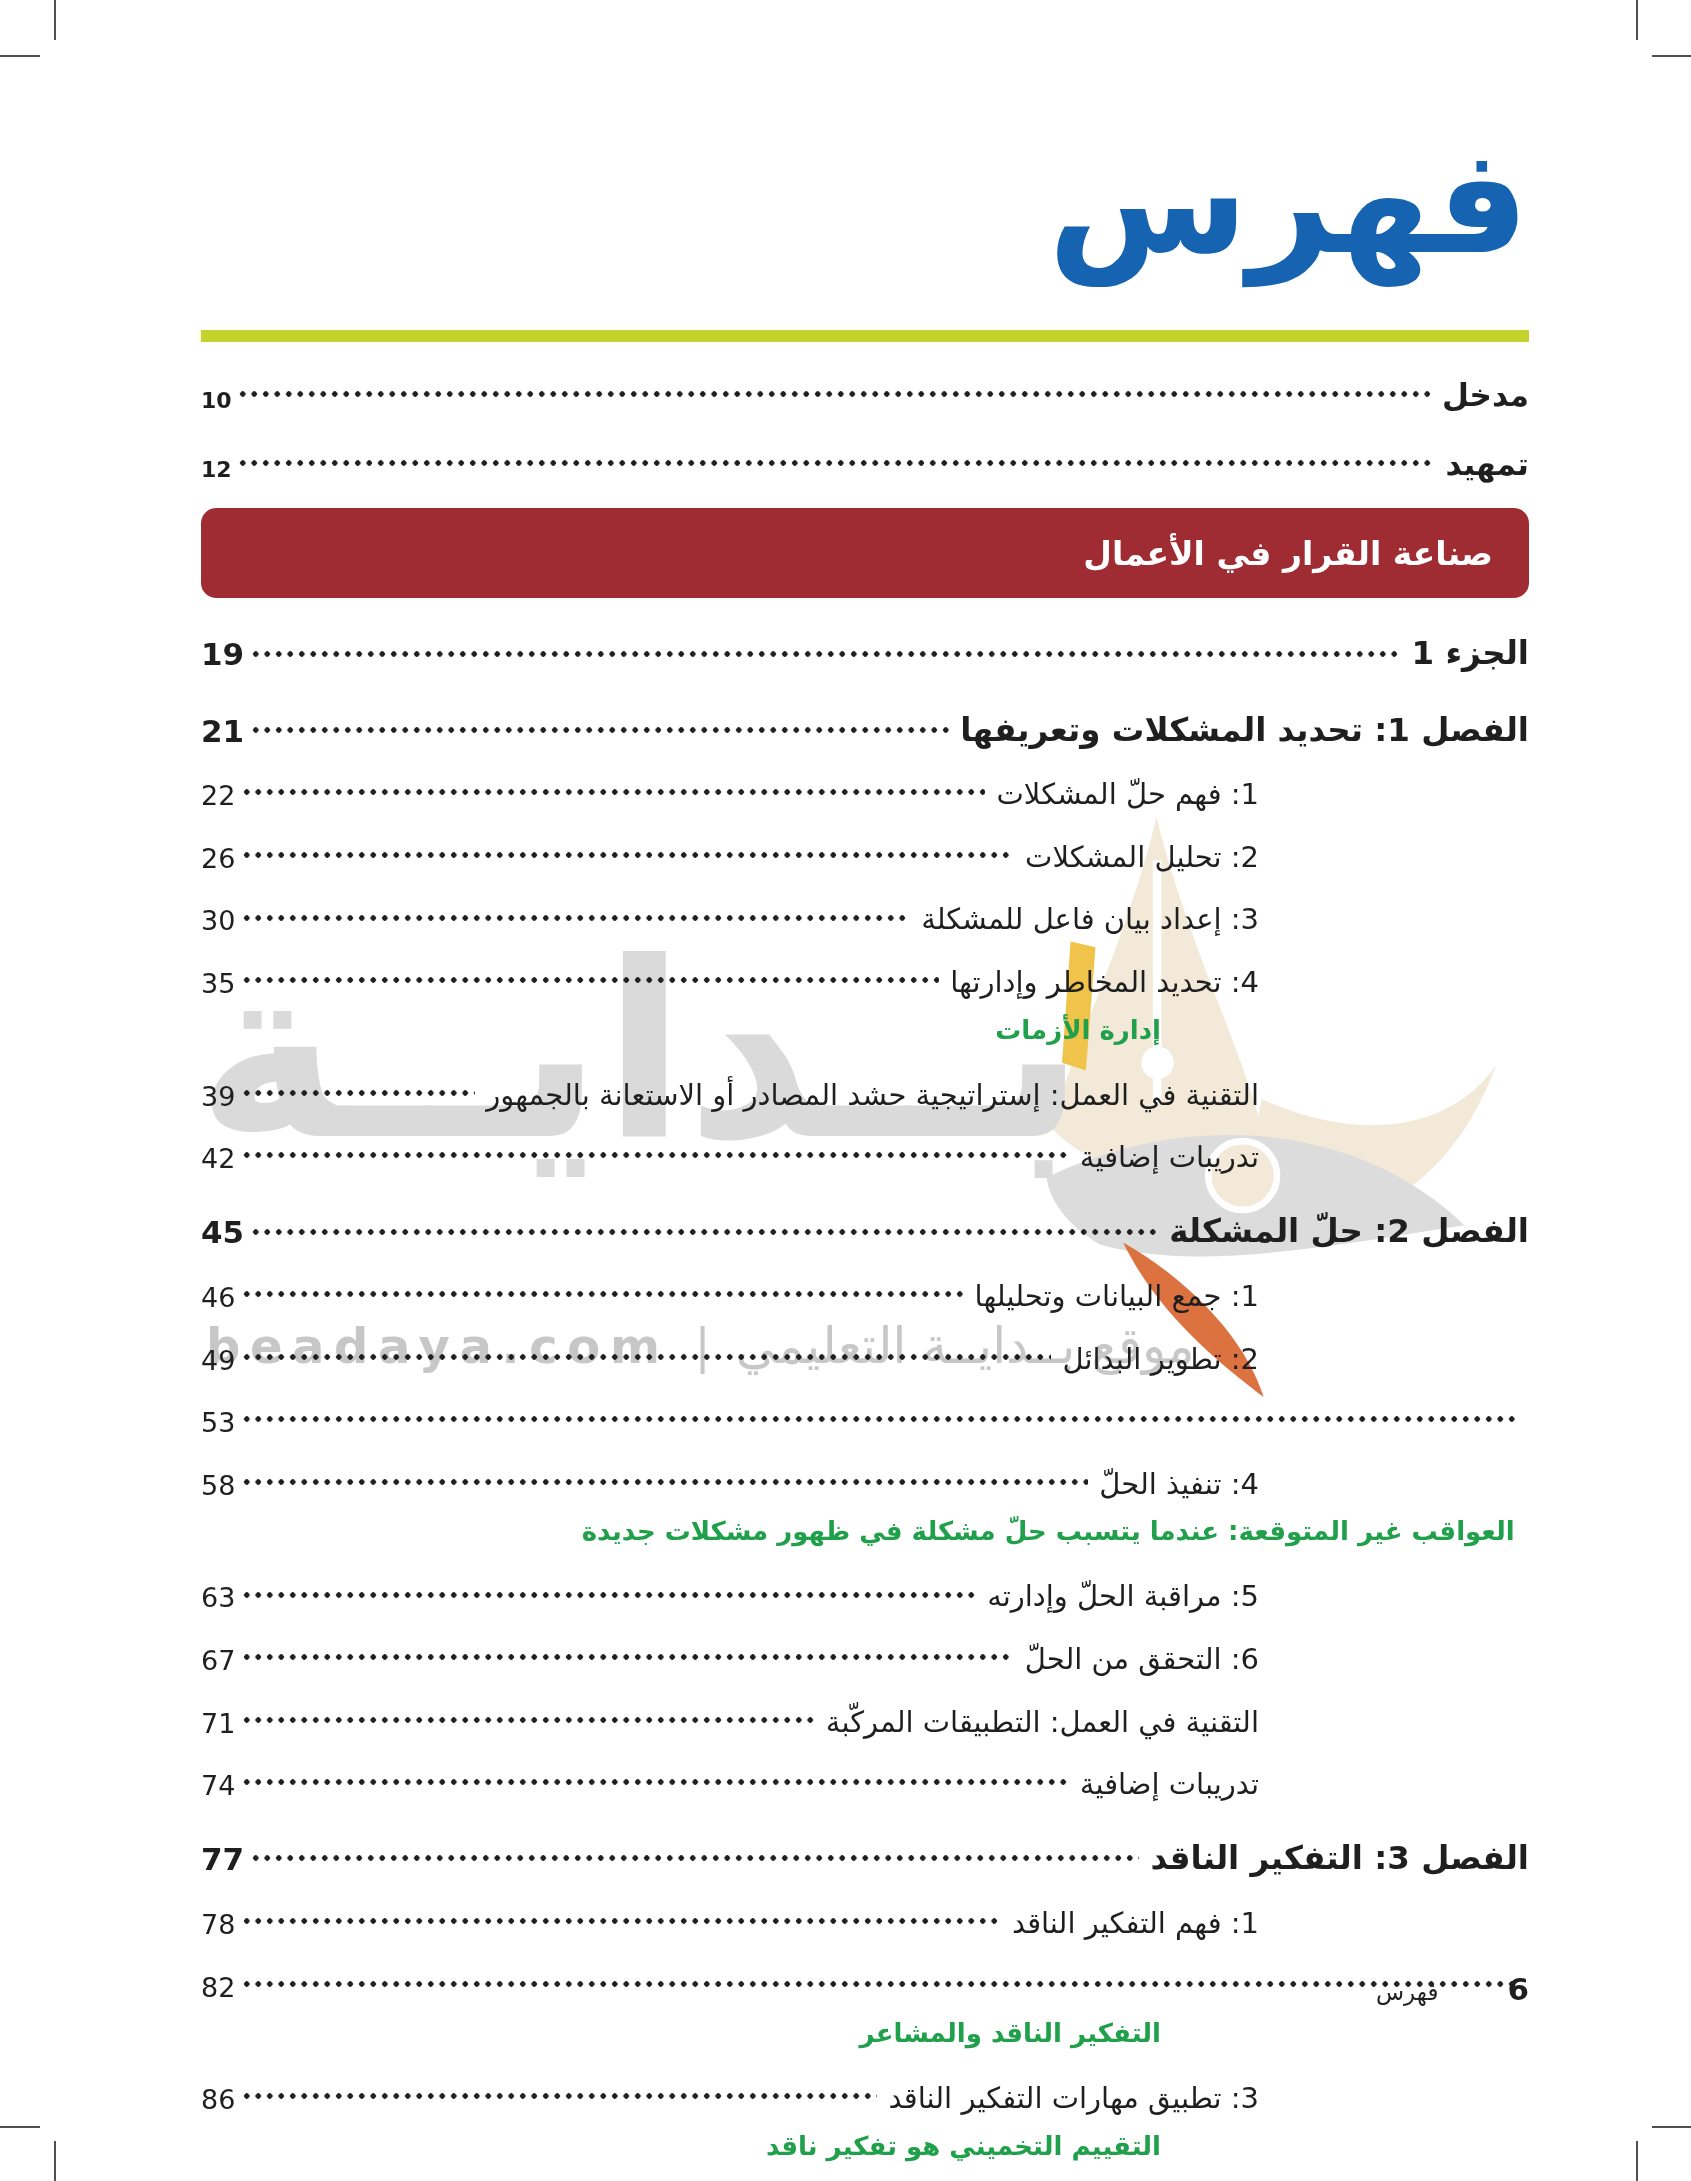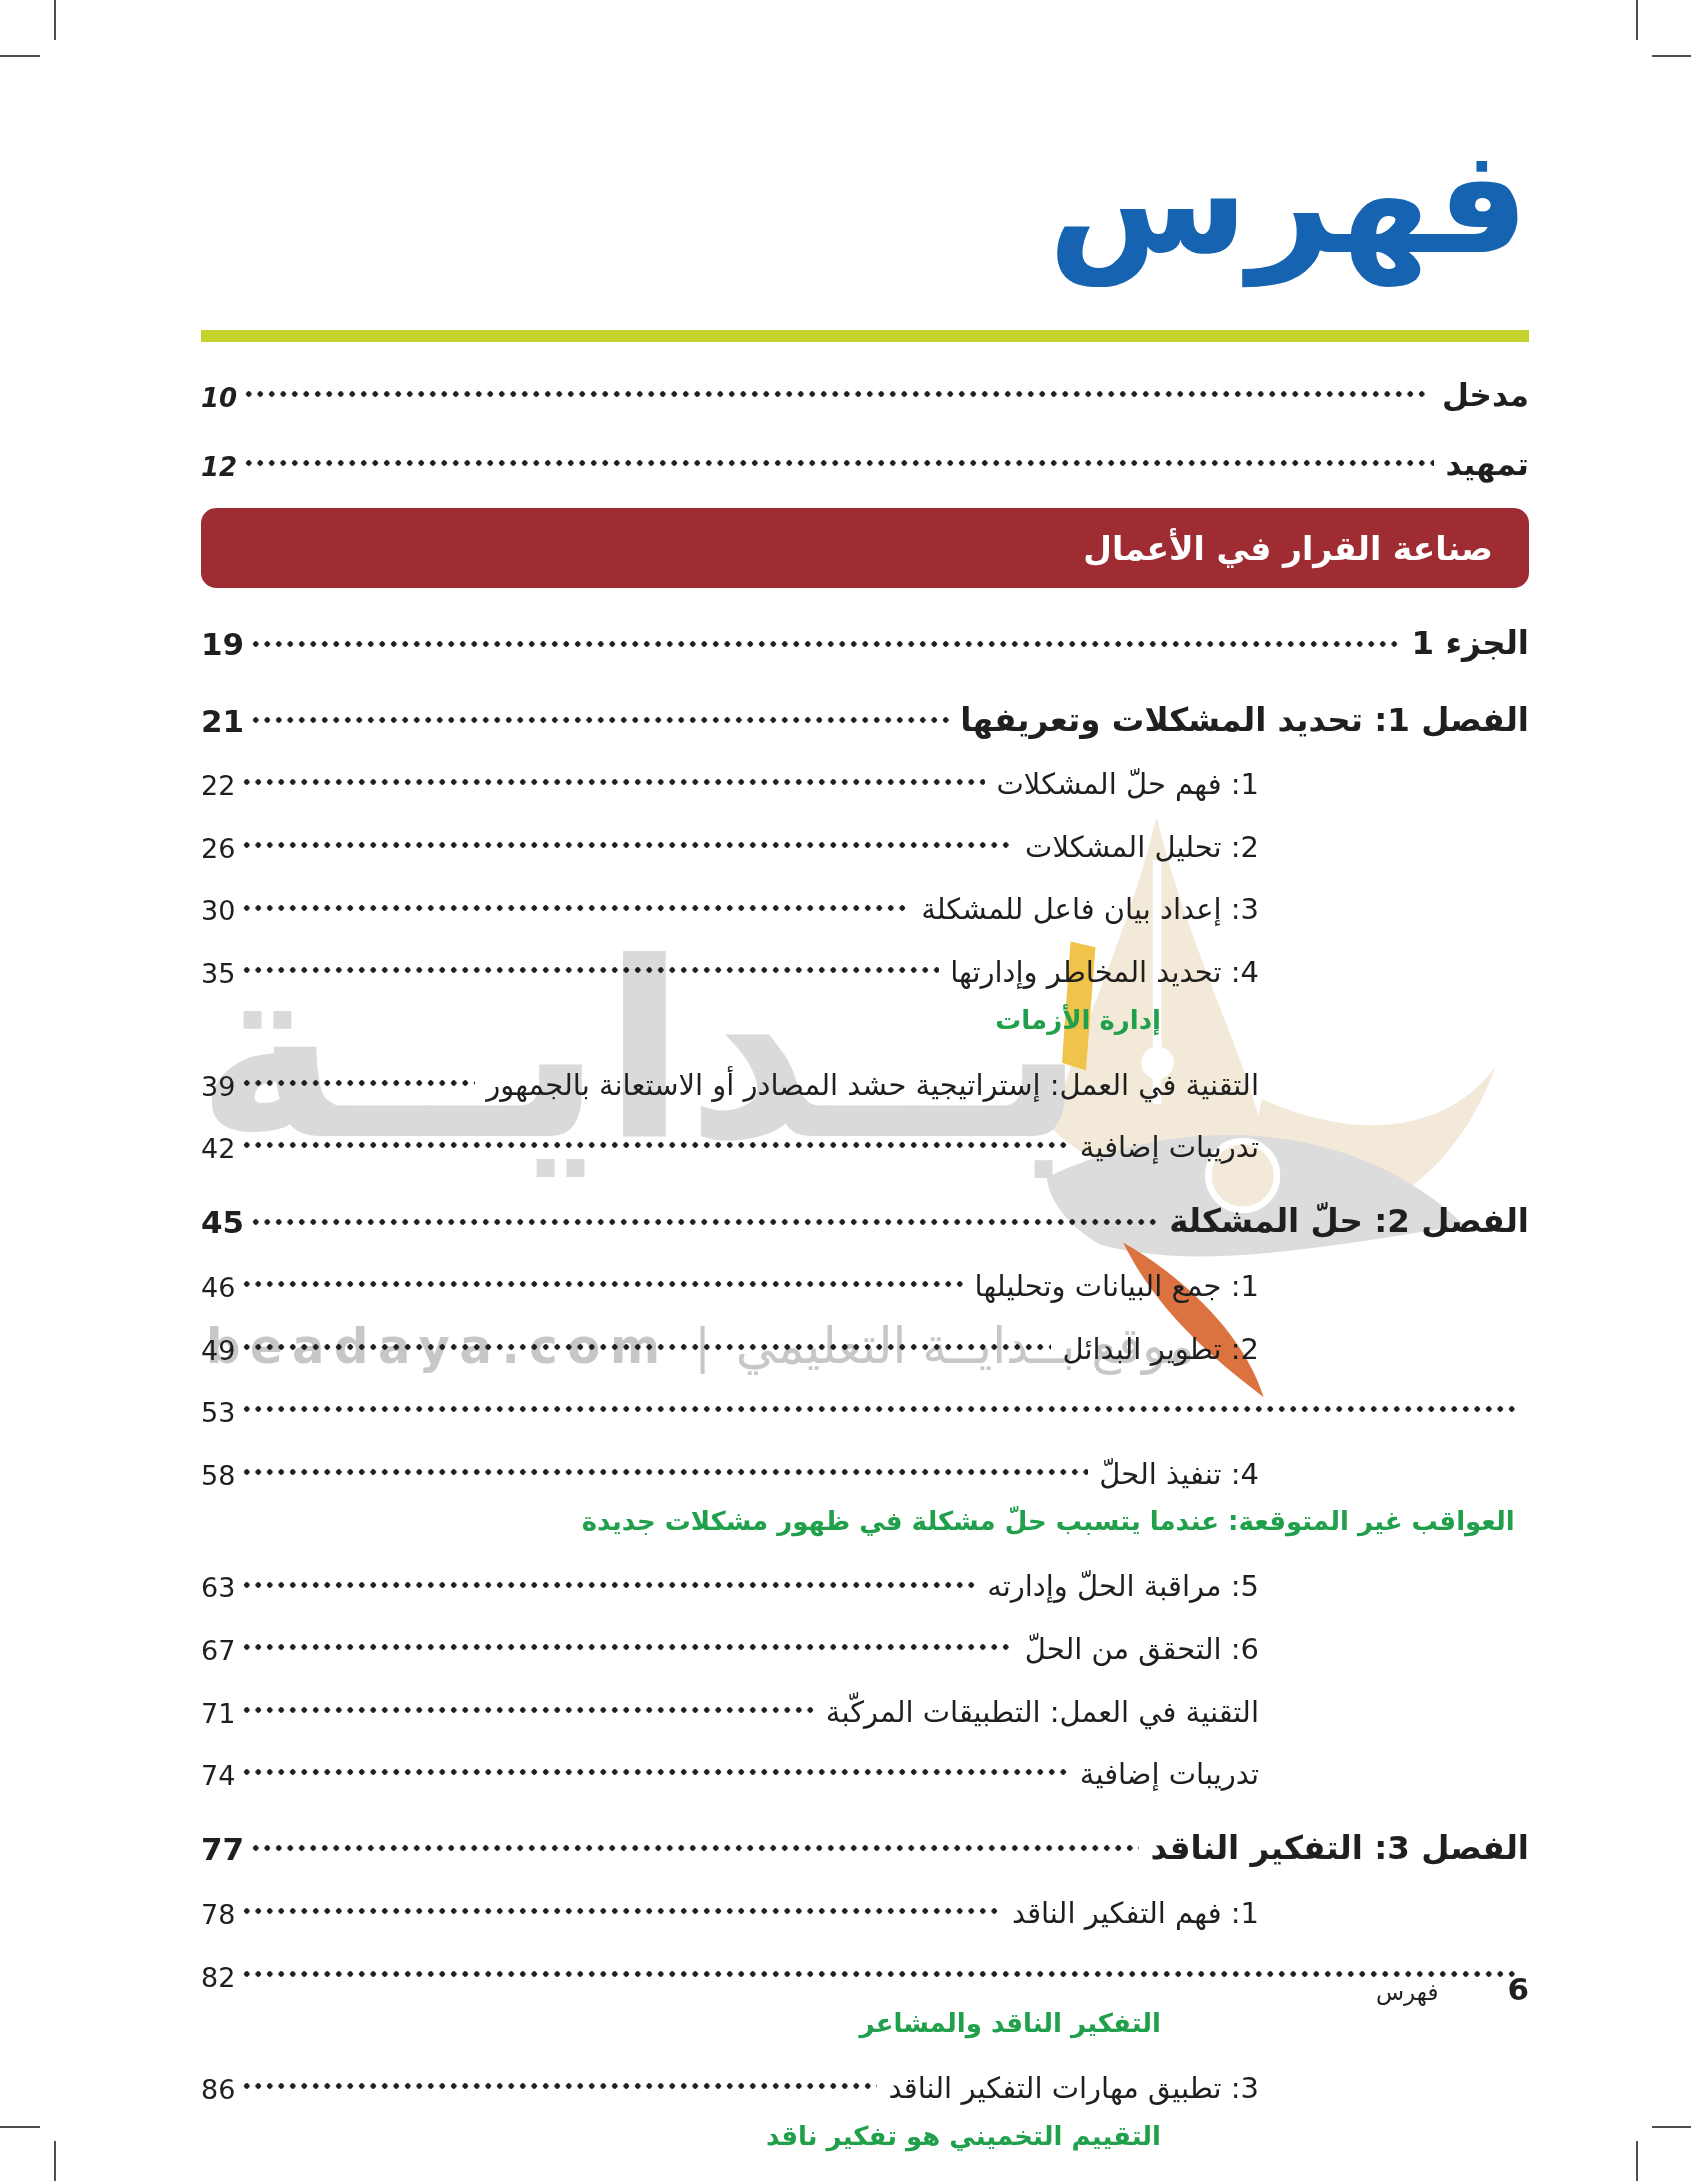--- a/index.html
+++ b/index.html
@@ -44,31 +44,31 @@
   .row .label{white-space:nowrap;}
   .row .leader{
     flex:1 1 auto;align-self:stretch;margin-left:5.7px;margin-right:11.5px;
     background-image:radial-gradient(circle,#1f1f1f 2.4px,transparent 2.9px);
     background-size:11.5px 11.5px;background-repeat:repeat-x;
     background-position:left 0 bottom 13.4px;
   }
   .row .pnum{white-space:nowrap;direction:ltr;}
 
   .row.front{height:61px;font-weight:bold;font-size:31px;}
-  .row.front .pnum{font-size:26px;font-style:italic;}
+  .row.front .pnum{font-size:22px;}
   .row.part{height:59px;margin-top:13.4px;font-weight:bold;font-size:32.5px;}
   .row.part .pnum{font-size:31px;}
   .row.chapter{height:59px;margin-top:9.6px;font-weight:bold;font-size:32.5px;}
   .row.chapter .pnum{font-size:31px;margin-top:27px;}
   .row.sub{height:55px;font-size:29px;}
   .row.sub .label{padding-right:270px;}
   .row.sub .pnum{font-size:27px;}
 
   .part-banner{
-    height:80px;margin-top:19px;margin-bottom:15.3px;background:#a02c33;
+    height:90px;margin-top:19px;margin-bottom:15.3px;background:#a02c33;
     border-radius:15.3px;display:flex;align-items:center;justify-content:flex-start;
     padding:0 36px;box-sizing:border-box;
   }
   .part-banner .banner-text{color:#ffffff;font-weight:bold;font-size:33px;}
 
   .green-heading{
     height:50px;line-height:46px;color:#21a04c;font-weight:bold;font-size:26px;
     text-align:right;white-space:nowrap;
   }
   .green-heading.inset{padding-left:0;padding-right:368px;}

